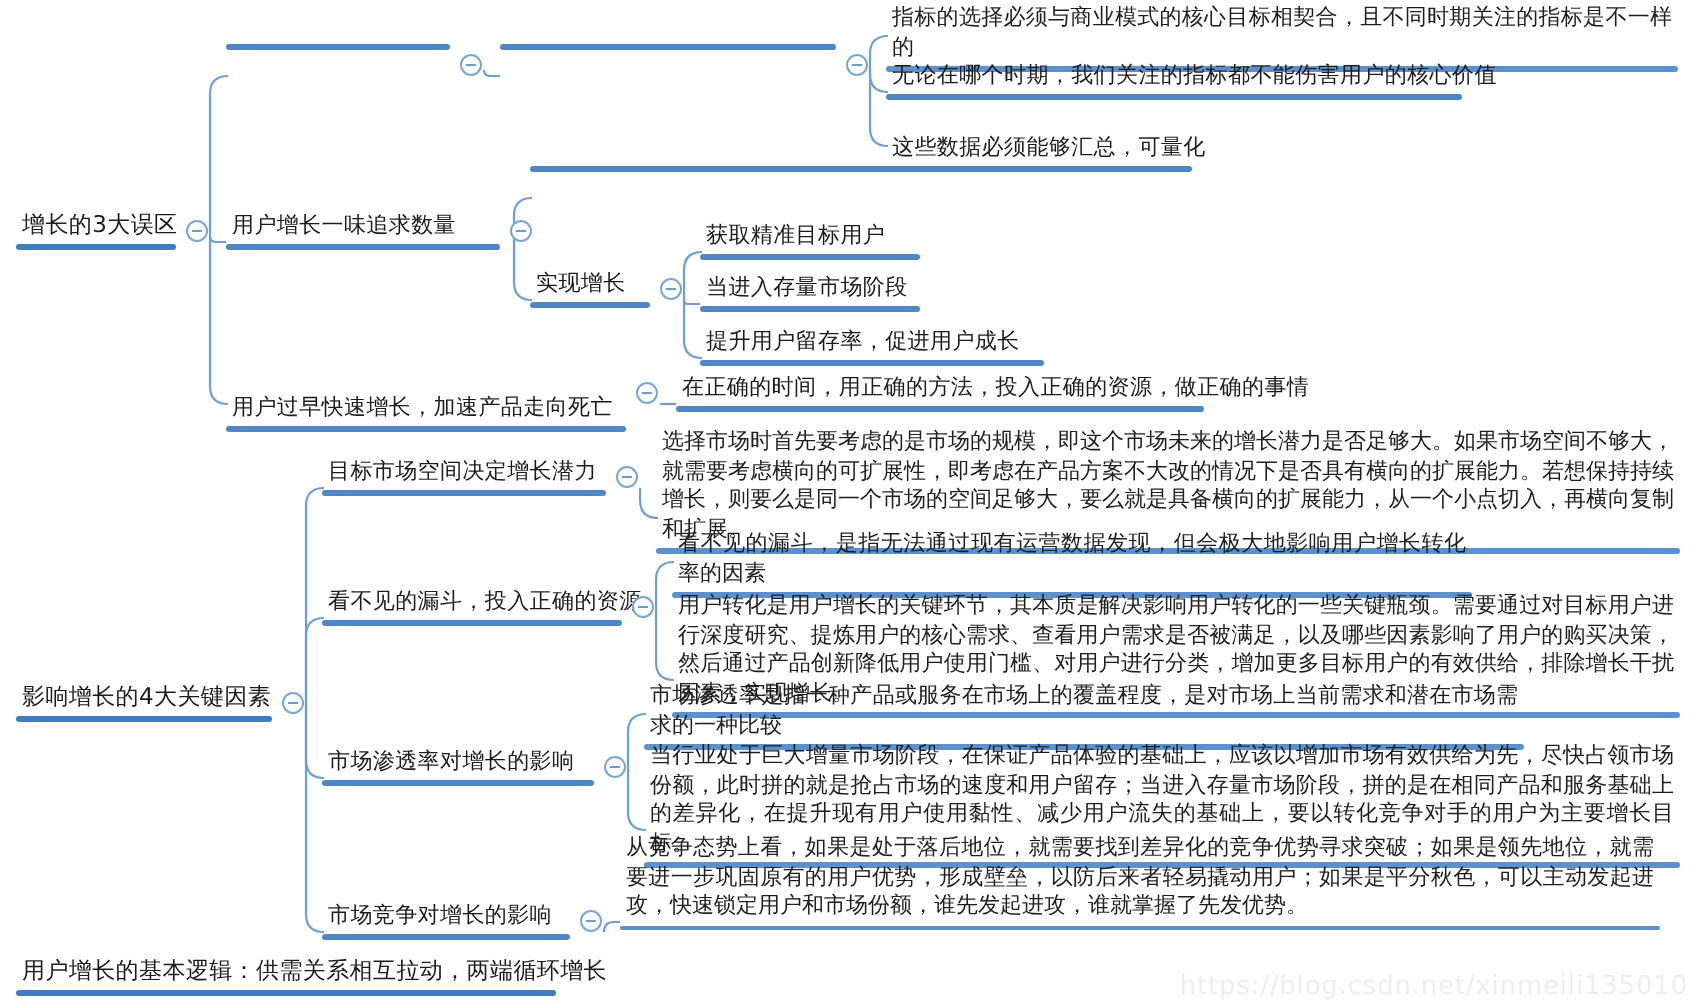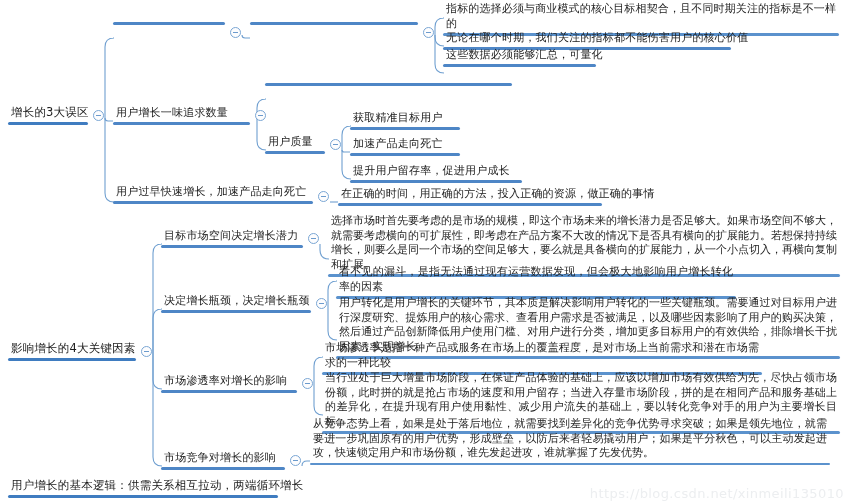--- a/index.html
+++ b/index.html
@@ -126,50 +126,50 @@
       </div>
       <div class="toggle" style="left: 423px; top: 27px;"></div>
       <div class="node lvl3 para" style="left: 443px; top: 2px; width: 396px;">
         <span class="label">指标的选择必须与商业模式的核心目标相契合，且不同时期关注的指标是不一样的</span>
         <span class="bar"></span>
       </div>
       <div class="node lvl3" style="left: 443px; top: 30px; width: 288px;">
         <span class="label">无论在哪个时期，我们关注的指标都不能伤害用户的核心价值</span>
         <span class="bar"></span>
       </div>
-      <div class="node lvl3" style="left: 443px; top: 47px; width: 153px;">
+      <div class="node lvl3" style="left: 443px; top: 66px; width: 153px;">
         <span class="label">这些数据必须能够汇总，可量化</span>
         <span class="bar"></span>
       </div>
       <div class="node lvl1" style="left: 113px; top: 105px; width: 137px;">
         <span class="label">用户增长一味追求数量</span>
         <span class="bar"></span>
       </div>
       <div class="toggle" style="left: 255px; top: 110px;"></div>
       <div class="node lvl2" style="left: 265px; top: 83px; width: 247px;">
         <span class="bar"></span>
       </div>
       <div class="node lvl2" style="left: 265px; top: 134px; width: 60px;">
-        <span class="label">用户质量</span>
+        <span class="label">实现增长</span>
         <span class="bar"></span>
       </div>
       <div class="toggle" style="left: 330px; top: 139px;"></div>
       <div class="node lvl3" style="left: 350px; top: 110px; width: 110px;">
         <span class="label">获取精准目标用户</span>
         <span class="bar"></span>
       </div>
       <div class="node lvl3" style="left: 350px; top: 136px; width: 110px;">
-        <span class="label">加速产品走向死亡</span>
+        <span class="label">当进入存量市场阶段</span>
         <span class="bar"></span>
       </div>
       <div class="node lvl3" style="left: 350px; top: 163px; width: 172px;">
         <span class="label">提升用户留存率，促进用户成长</span>
         <span class="bar"></span>
       </div>
-      <div class="node lvl1" style="left: 113px; top: 184px; width: 200px;">
+      <div class="node lvl1" style="left: 113px; top: 196px; width: 200px;">
         <span class="label">用户过早快速增长，加速产品走向死亡</span>
         <span class="bar"></span>
       </div>
       <div class="toggle" style="left: 318px; top: 191px;"></div>
       <div class="node lvl2" style="left: 338px; top: 186px; width: 264px;">
         <span class="label">在正确的时间，用正确的方法，投入正确的资源，做正确的事情</span>
         <span class="bar"></span>
       </div>
       <div class="node lvl0" style="left: 8px; top: 341px; width: 128px;">
         <span class="label">影响增长的4大关键因素</span>
@@ -179,21 +179,21 @@
       <div class="node lvl1" style="left: 161px; top: 228px; width: 142px;">
         <span class="label">目标市场空间决定增长潜力</span>
         <span class="bar"></span>
       </div>
       <div class="toggle" style="left: 308px; top: 233px;"></div>
       <div class="node lvl2 para" style="left: 328px; top: 214px; width: 512px;">
         <span class="label">选择市场时首先要考虑的是市场的规模，即这个市场未来的增长潜力是否足够大。如果市场空间不够大，就需要考虑横向的可扩展性，即考虑在产品方案不大改的情况下是否具有横向的扩展能力。若想保持持续增长，则要么是同一个市场的空间足够大，要么就是具备横向的扩展能力，从一个小点切入，再横向复制和扩展。</span>
         <span class="bar"></span>
       </div>
       <div class="node lvl1" style="left: 161px; top: 293px; width: 150px;">
-        <span class="label">决定增长瓶颈，决定增长瓶颈</span>
+        <span class="label">看不见的漏斗，投入正确的资源</span>
         <span class="bar"></span>
       </div>
       <div class="toggle" style="left: 316px; top: 298px;"></div>
       <div class="node lvl2 para" style="left: 336px; top: 265px; width: 400px;">
         <span class="label">看不见的漏斗，是指无法通过现有运营数据发现，但会极大地影响用户增长转化率的因素</span>
         <span class="bar"></span>
       </div>
       <div class="node lvl2 para" style="left: 336px; top: 296px; width: 504px;">
         <span class="label">用户转化是用户增长的关键环节，其本质是解决影响用户转化的一些关键瓶颈。需要通过对目标用户进行深度研究、提炼用户的核心需求、查看用户需求是否被满足，以及哪些因素影响了用户的购买决策，然后通过产品创新降低用户使用门槛、对用户进行分类，增加更多目标用户的有效供给，排除增长干扰因素，实现增长。</span>
         <span class="bar"></span>

